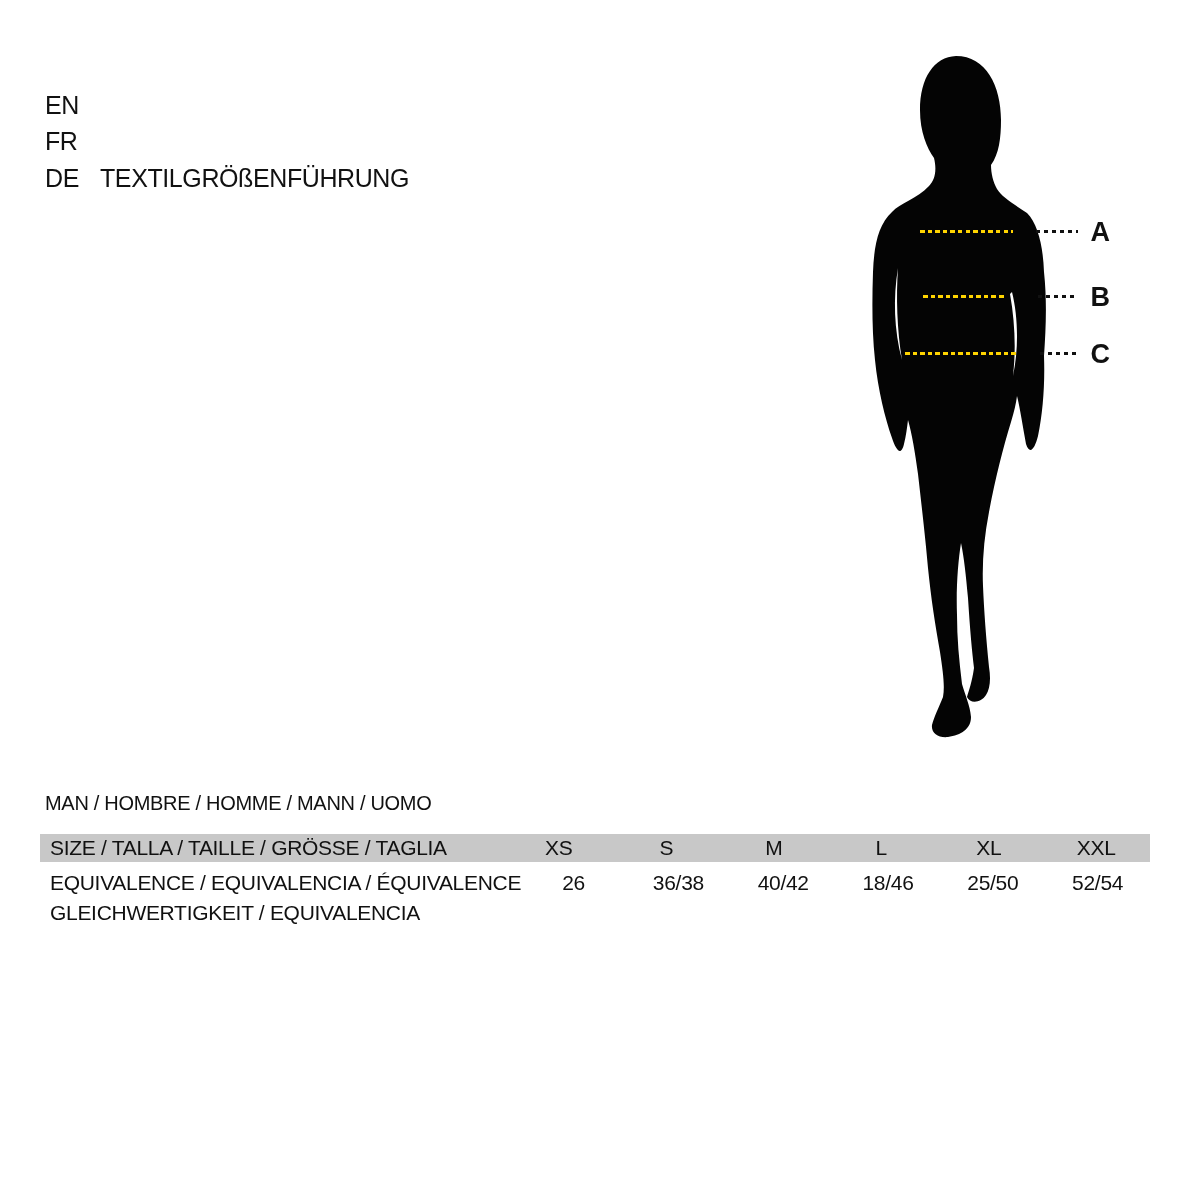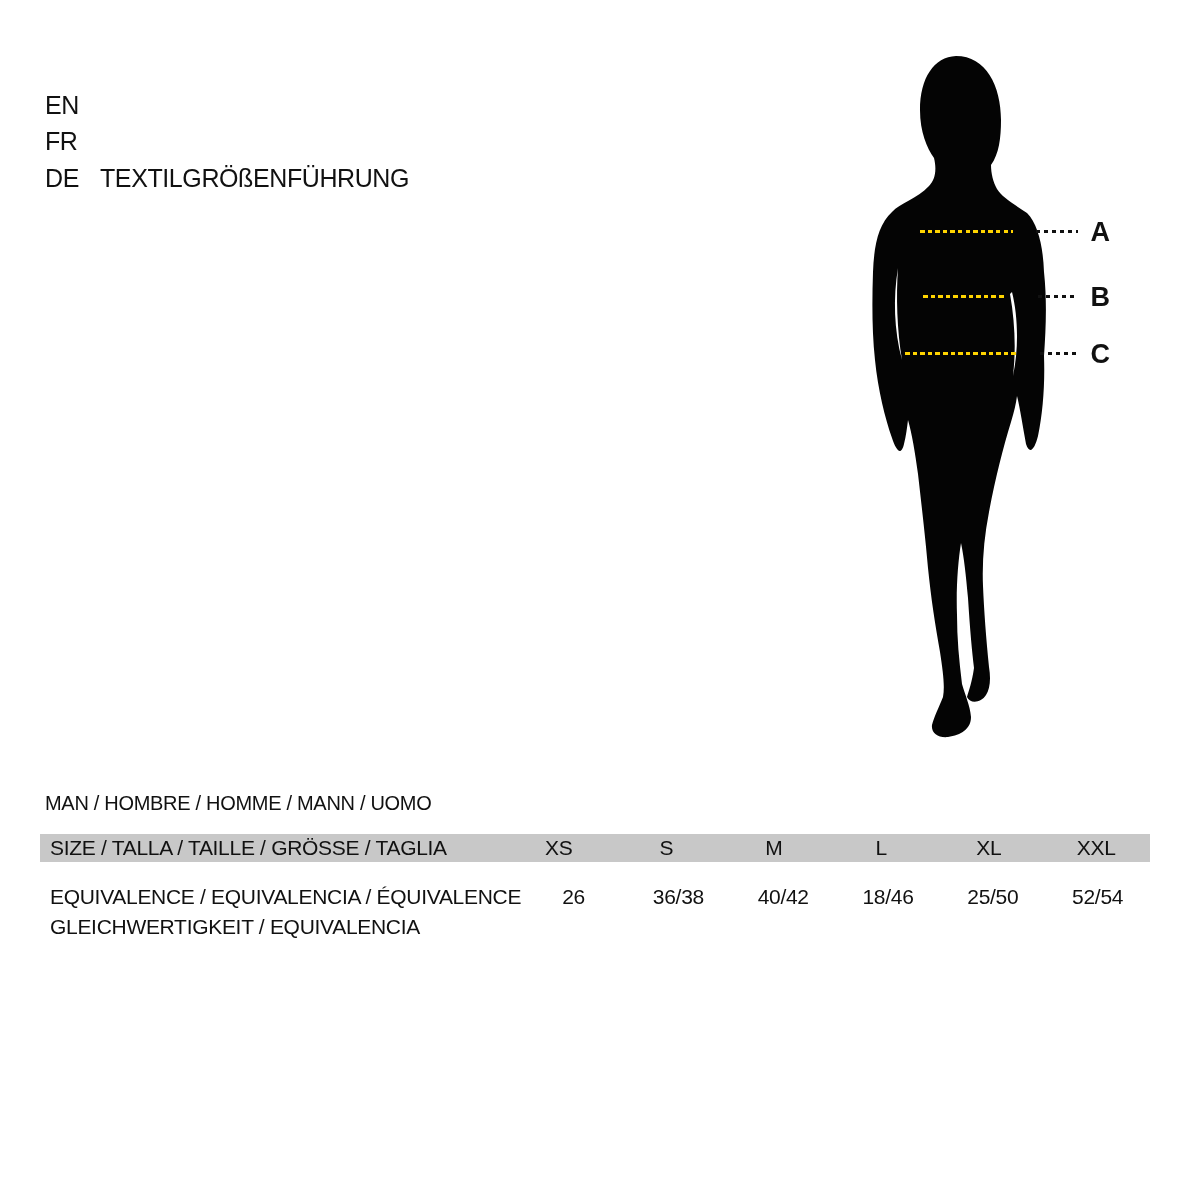--- a/index.html
+++ b/index.html
@@ -99,21 +99,21 @@
   }
   .t-row {
     display: flex;
     align-items: center;
   }
   .t-row.header {
     height: 28px;
     background: var(--table-header-bg, #C8C8C8);
   }
   .t-row.values {
-    margin-top: 20px;
+    margin-top: 6px;
     height: 30px;
   }
   .t-row.label-cont {
     height: 30px;
   }
   .t-label {
     flex: 0 0 455px;
     padding-left: 10px;
     white-space: nowrap;
   }

